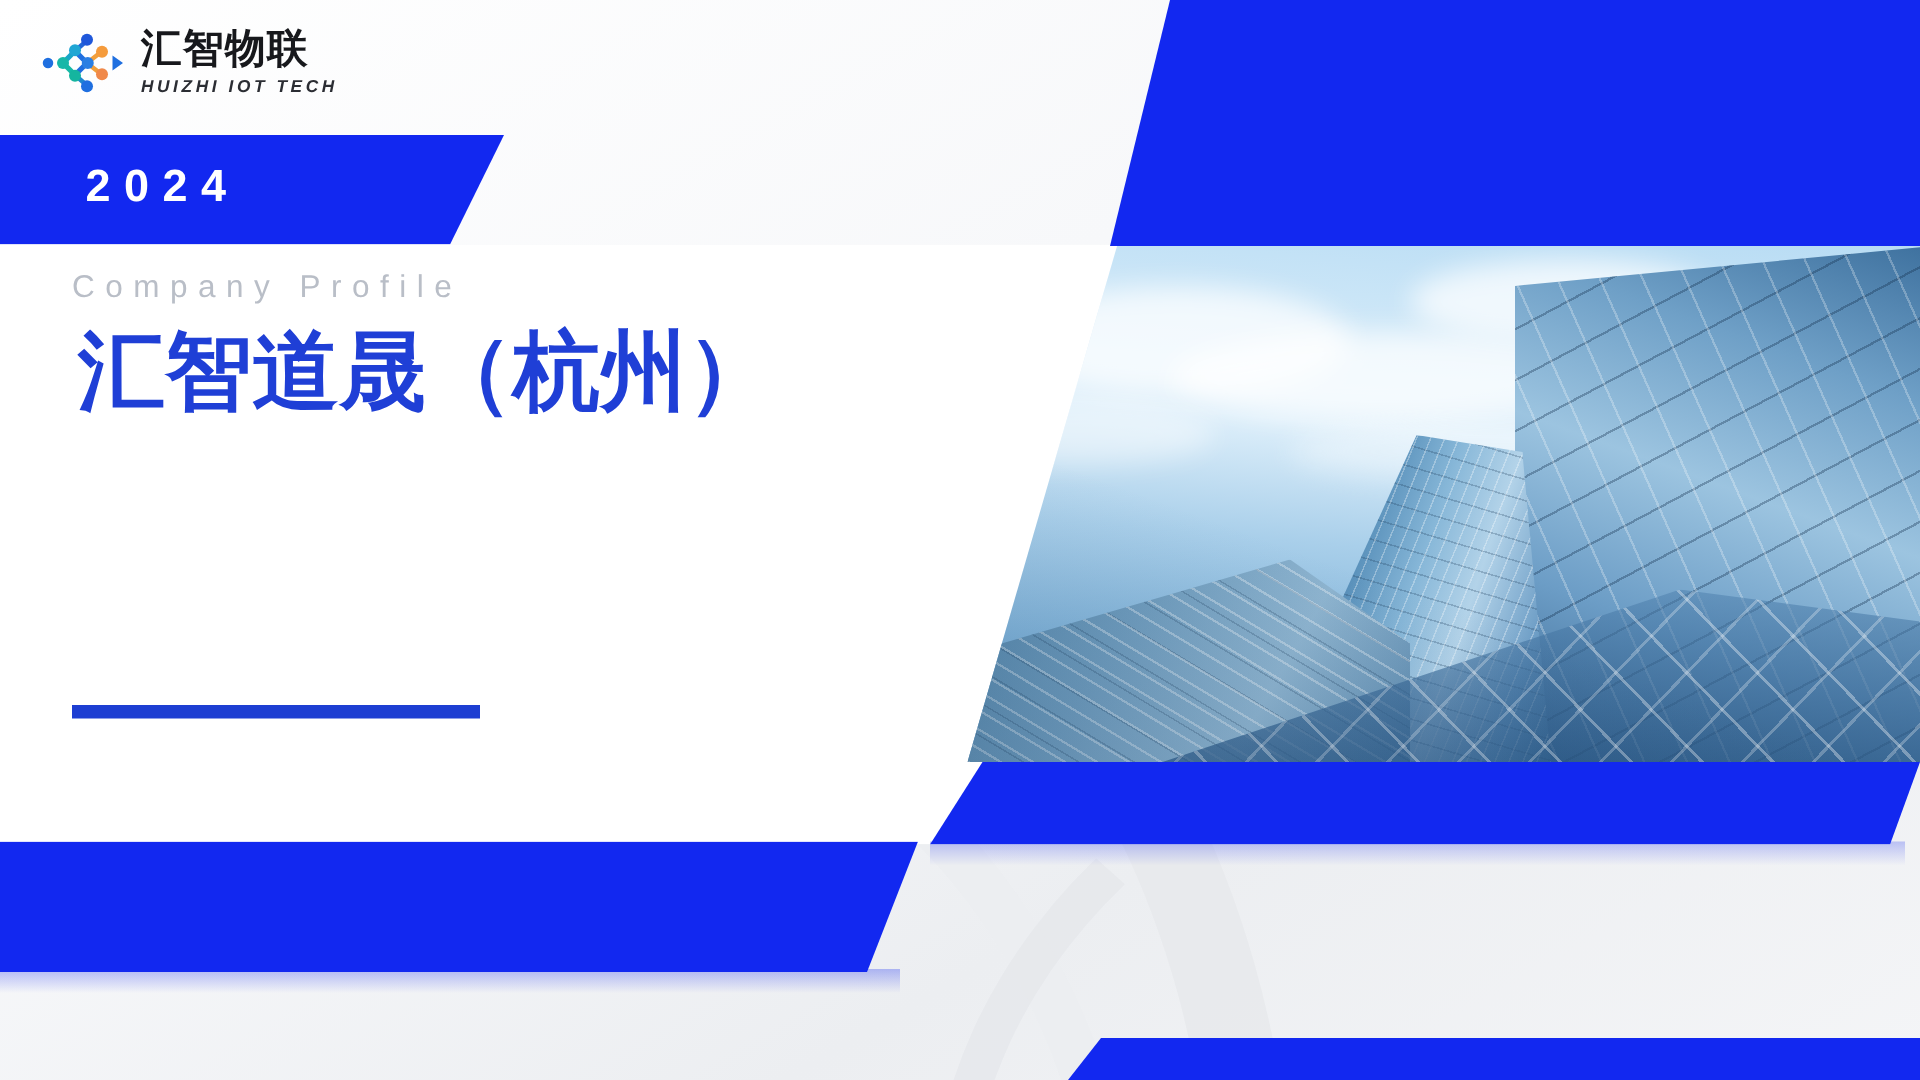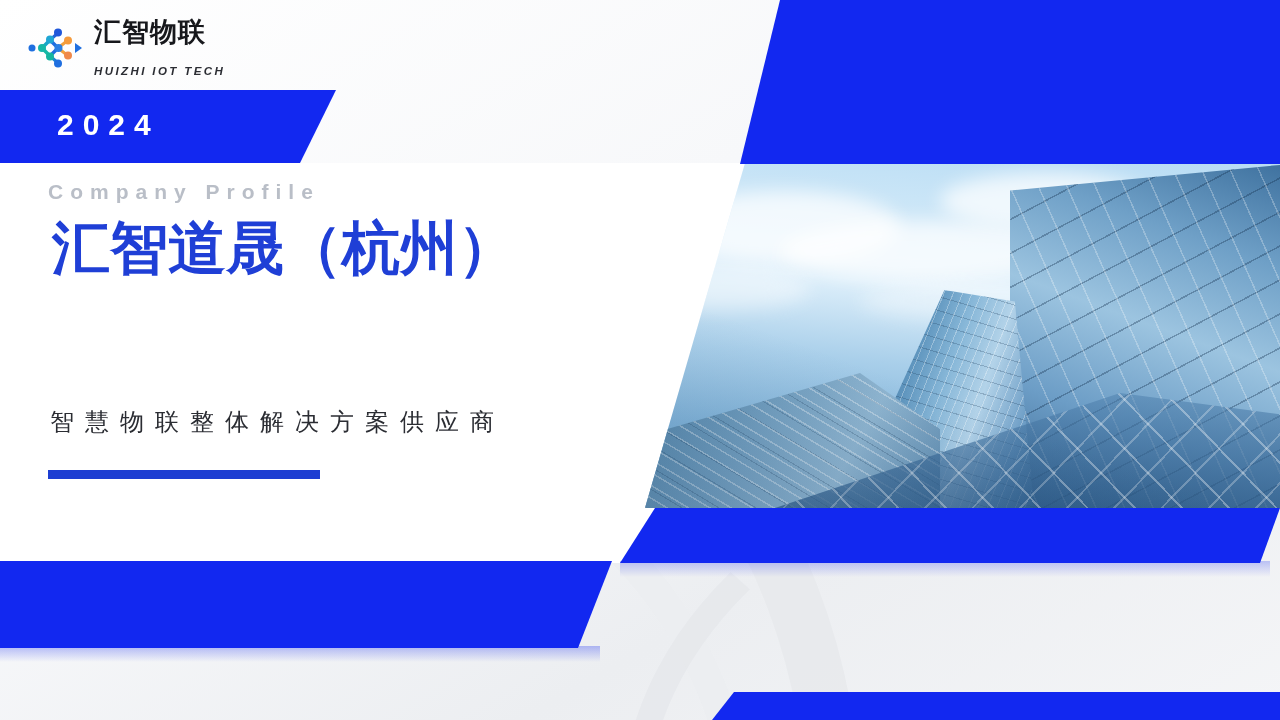--- a/index.html
+++ b/index.html
@@ -122,27 +122,27 @@
   .glow-m{left:620px;top:561px;width:650px;height:16px;
     background:linear-gradient(180deg,rgba(18,40,240,.25),rgba(18,40,240,0));}
 
   
   .logo{position:absolute;left:27px;top:19px;display:flex;align-items:center;gap:9px;}
   .logo-mark{width:58px;height:44px;flex:0 0 auto;}
   .logo-text{display:flex;flex-direction:column;line-height:1;}
   .logo-cn{font-size:27px;font-weight:700;color:#17181c;letter-spacing:1px;
     font-family:Liberation Sans, sans-serif;}
   .logo-en{font-size:11.5px;font-weight:700;font-style:italic;color:#2b2d33;
-    letter-spacing:2.4px;margin-top:20px;}
+    letter-spacing:2.4px;margin-top:7px;}
 
   
   .year-text{position:absolute;left:57px;top:108px;font-size:30px;font-weight:700;
     color:#ffffff;letter-spacing:9px;}
   .eyebrow{position:absolute;left:48px;top:180px;font-size:21px;color:#b9bec7;
-    letter-spacing:7px;font-weight:700;}
+    letter-spacing:7px;font-weight:400;}
   .title{position:absolute;left:52px;top:222px;width:700px;
     font-size:58px;line-height:1.07;font-weight:700;color:#1f3fd6;
     letter-spacing:0px;font-family:Liberation Mono, monospace;}
   .title span{display:block;white-space:nowrap;}
   .tagline{position:absolute;left:50px;top:406px;font-size:24px;color:#2b2d33;
     letter-spacing:11px;font-weight:400;}
   .rule{position:absolute;left:48px;top:470px;width:272px;height:9px;background:#1d3ed2;}
   .footer{position:absolute;left:47px;top:673px;font-size:19px;color:#1b1c20;
     letter-spacing:13px;font-weight:400;}
 </style>
@@ -216,16 +216,15 @@
       <div class="logo-cn">汇智物联</div>
       <div class="logo-en">HUIZHI IOT TECH</div>
     </div>
   </div>
 
   <div class="year-text">2024</div>
   <div class="eyebrow">Company Profile</div>
   <div class="title">
     <span>汇智道晟（杭州）</span>
   </div>
-  <div class="tagline">智慧物联整体解决方案供应商</div>
   <div class="rule"></div>
 
 </div>
 
 </body></html>

